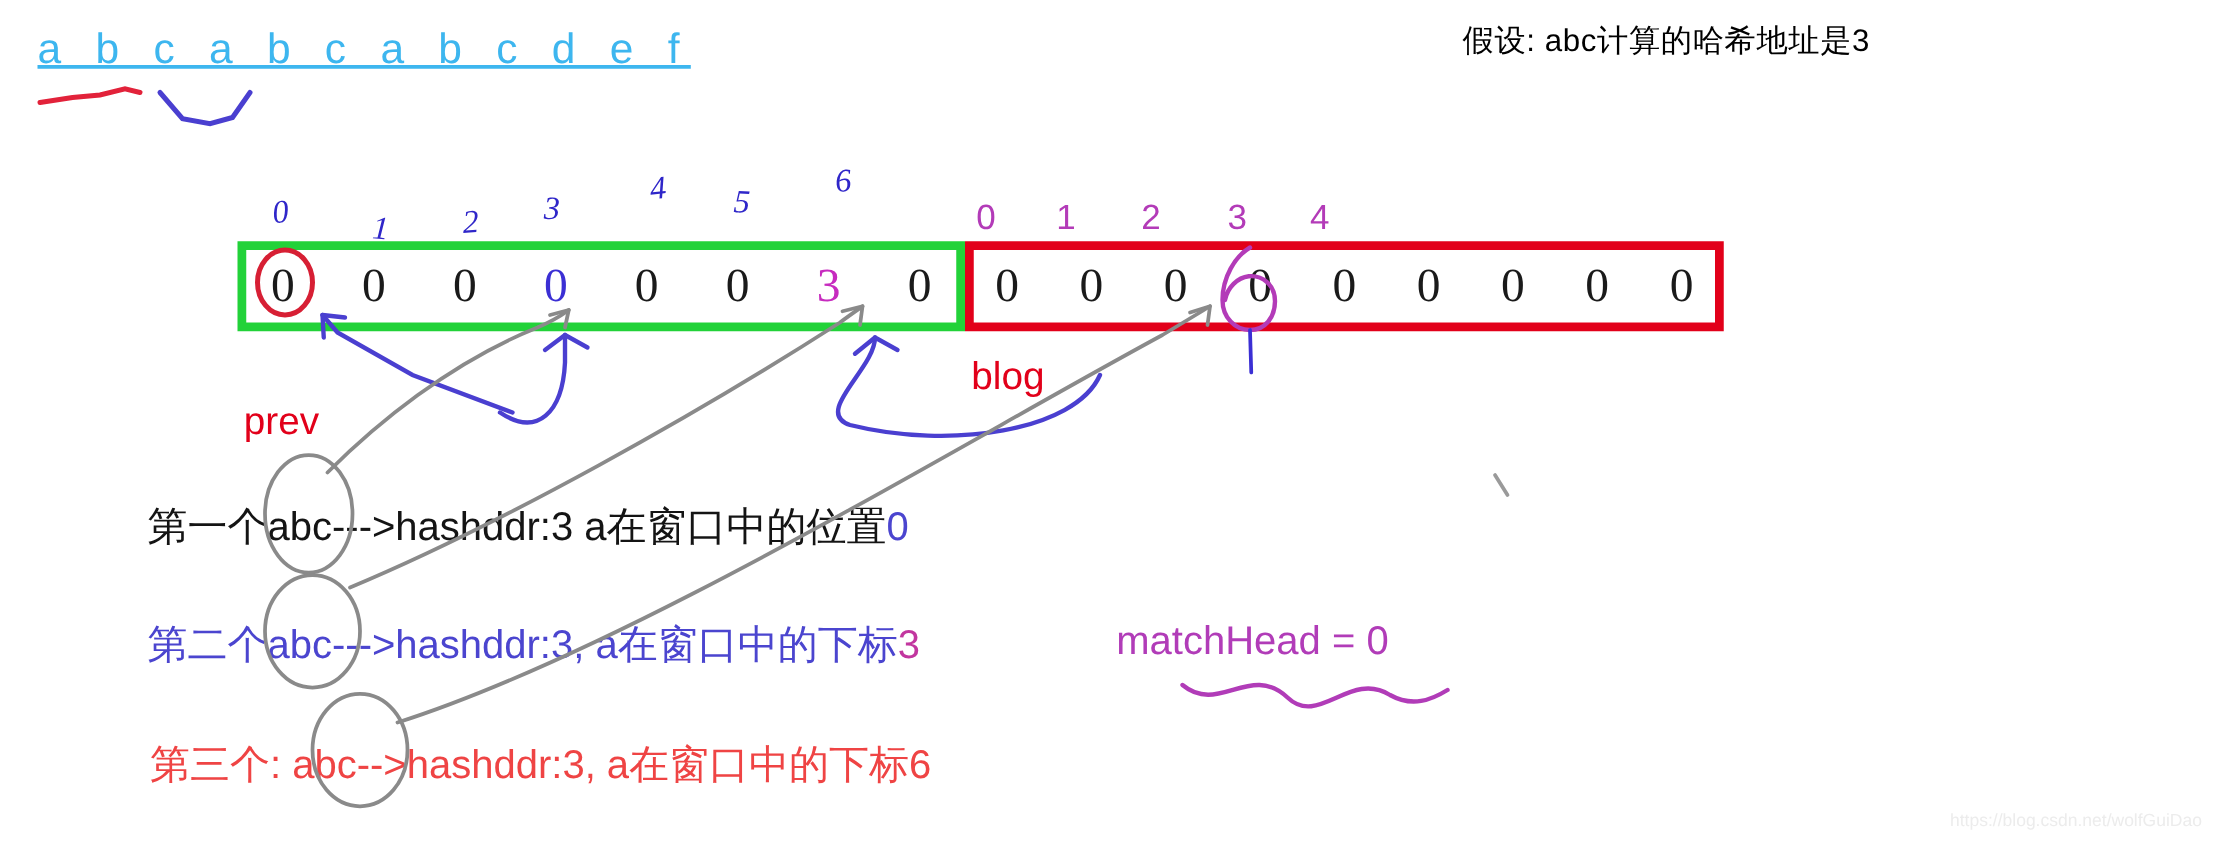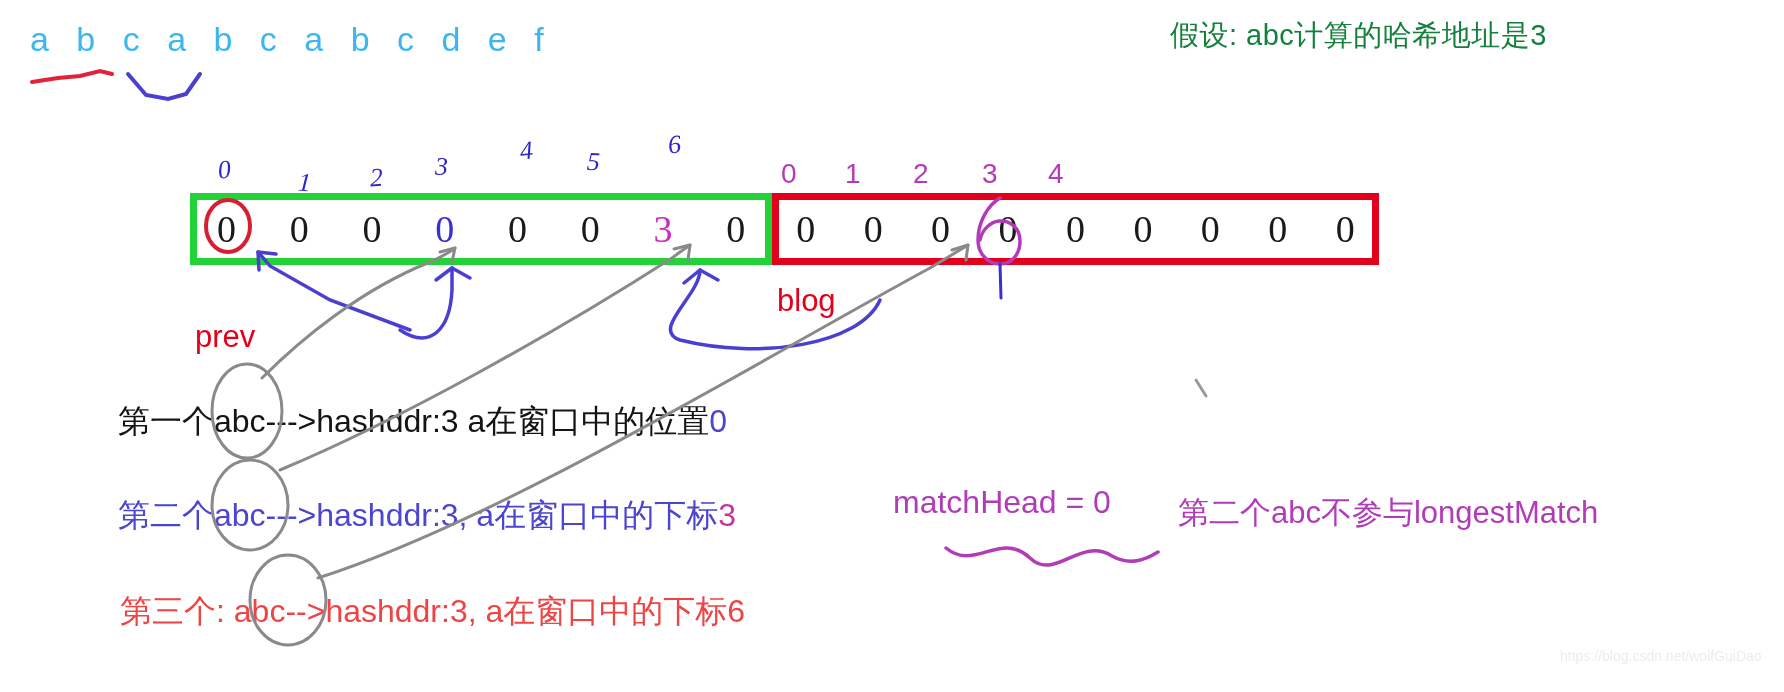--- a/index.html
+++ b/index.html
@@ -11,28 +11,29 @@
     overflow:hidden;
   }
   .canvas{position:absolute;inset:0;}
   .abs{position:absolute;white-space:nowrap;}
 
   
   #seq-string{
     left:30px;top:20px;
     font-size:34px;letter-spacing:9px;
     color:#3db6ef;
+    text-decoration:underline;
   }
   #insert-title{
     left:430px;top:22px;
     font-size:33px;color:#33c5e8;letter-spacing:1px;
   }
   #assumption{
     left:1170px;top:16px;
-    font-size:29px;color:#15803d;letter-spacing:.5px;
+    font-size:25px;color:#000000;letter-spacing:.5px;
   }
 
   
   .arr-box{position:absolute;box-sizing:border-box;}
   #prev-box{
     left:190px;top:193px;width:582px;height:72px;
     border:7px solid #22d239;
   }
   #head-box{
     left:772px;top:193px;width:607px;height:72px;
@@ -65,21 +66,21 @@
   #head-label{left:777px;top:283px;font-size:31px;color:#e2001a;}
 
   
   .line{font-size:32px;letter-spacing:0px;}
   #line1{left:118px;top:400px;color:#141414;}
   #line2{left:118px;top:494px;color:#4b45cf;}
   #line3{left:120px;top:590px;color:#ef4444;}
   .tail-blue{color:#4b45cf;}
   .tail-magenta{color:#c2369f;}
 
-  #match-head{left:893px;top:484px;font-size:32px;color:#b13cb8;}
+  #match-head{left:893px;top:494px;font-size:32px;color:#b13cb8;}
   #note-right{left:1178px;top:492px;font-size:31px;color:#b13cb8;}
 
   #watermark{
     left:1560px;top:648px;font-size:14px;color:#ececec;
   }
   svg.overlay{position:absolute;left:0;top:0;width:1784px;height:692px;pointer-events:none;}
 </style>
 </head>
 <body>
 
@@ -135,21 +136,20 @@
     <span>第一个abc---&gt;hashddr:3  a在窗口中的位置</span><span class="tail-blue">0</span>
   </div>
 
   <div class="abs line" id="line2">
     <span>第二个abc---&gt;hashddr:3, a在窗口中的下标</span><span class="tail-magenta">3</span>
   </div>
 
   <div class="abs line" id="line3">第三个: abc--&gt;hashddr:3, a在窗口中的下标6</div>
 
   <div class="abs" id="match-head">matchHead = 0</div>
-  <div class="abs" id="note-right">第二个abc不参与longestMatch</div>
 
   <div class="abs" id="watermark">https://blog.csdn.net/wolfGuiDao</div>
 
   <svg class="overlay" viewBox="0 0 1784 692">
 
     <path d="M32 82 L58 78 L80 76 L100 71 L112 74" stroke="#e2223a" stroke-width="4" fill="none" stroke-linecap="round"></path>
 
     <path d="M128 74 L146 95 L168 99 L186 94 L200 74" stroke="#4a3fd0" stroke-width="4" fill="none" stroke-linecap="round"></path>
 
     <ellipse cx="228" cy="226" rx="22" ry="26" stroke="#d71f34" stroke-width="4" fill="none"></ellipse>

